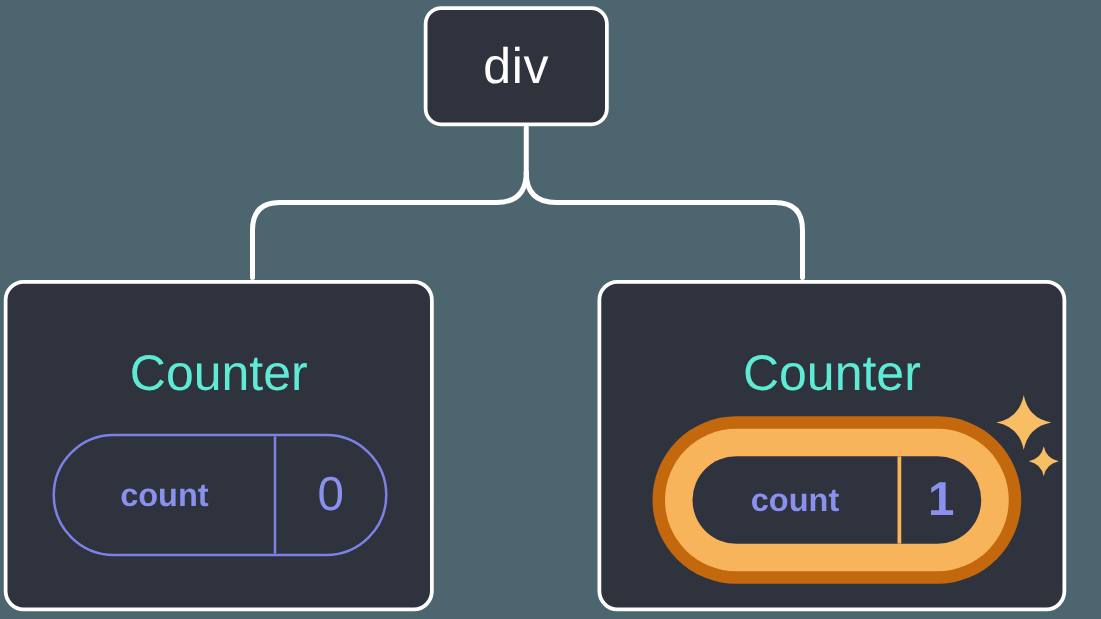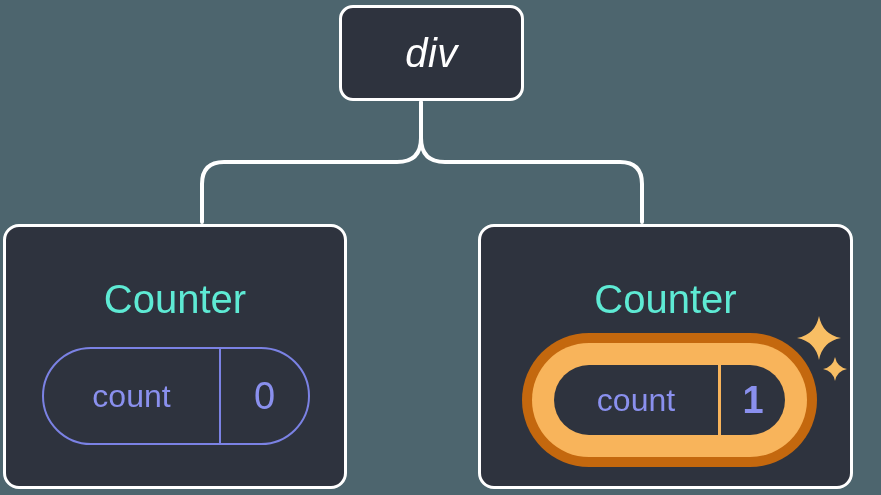--- a/index.html
+++ b/index.html
@@ -21,23 +21,22 @@
     overflow:hidden;
     font-family:"Liberation Sans", sans-serif;
   }
   .node{
     position:absolute;
     background:var(--card);
     border:3px solid var(--line);
     display:flex;align-items:center;justify-content:center;
   }
   .root-node{
-    left:339px;top:5px;width:185px;height:96px;
+    left:339px;top:5px;width:148px;height:96px;
     border-radius:14px;
-    font-style:italic;
   }
   .root-label{
     color:#fff;font-size:40px;font-weight:400;letter-spacing:.5px;
   }
   .connector{
     position:absolute;left:0;top:0;width:881px;height:495px;
     pointer-events:none;
   }
   .card{
     position:absolute;
@@ -60,21 +59,21 @@
     width:268px;height:98px;
     border:2.5px solid var(--peri-border);
     border-radius:999px;
     display:flex;align-items:stretch;
     overflow:hidden;
   }
   .pill-name{
     width:177px;flex:none;
     display:flex;align-items:center;justify-content:center;
     border-right:2px solid var(--peri-border);
-    color:var(--peri);font-size:32px;
+    color:var(--peri);font-size:26px;font-weight:bold;
   }
   .pill-value{
     flex:1;
     display:flex;align-items:center;justify-content:center;
     color:var(--peri);font-size:38px;
   }
   
   .pill-glow-outer{
     position:absolute;
     left:41px;top:106px;

